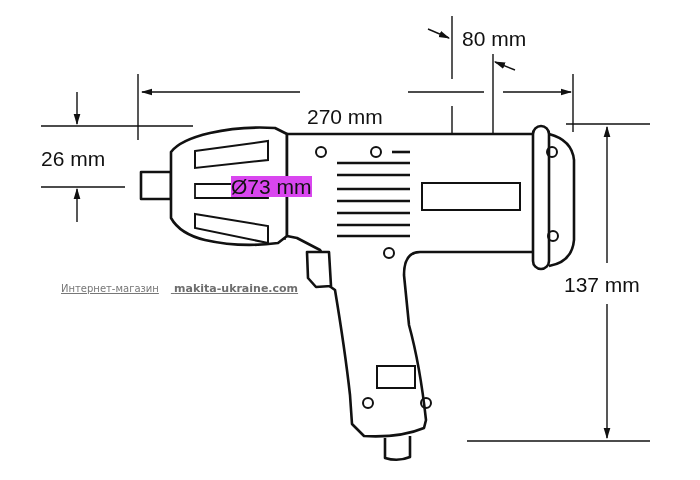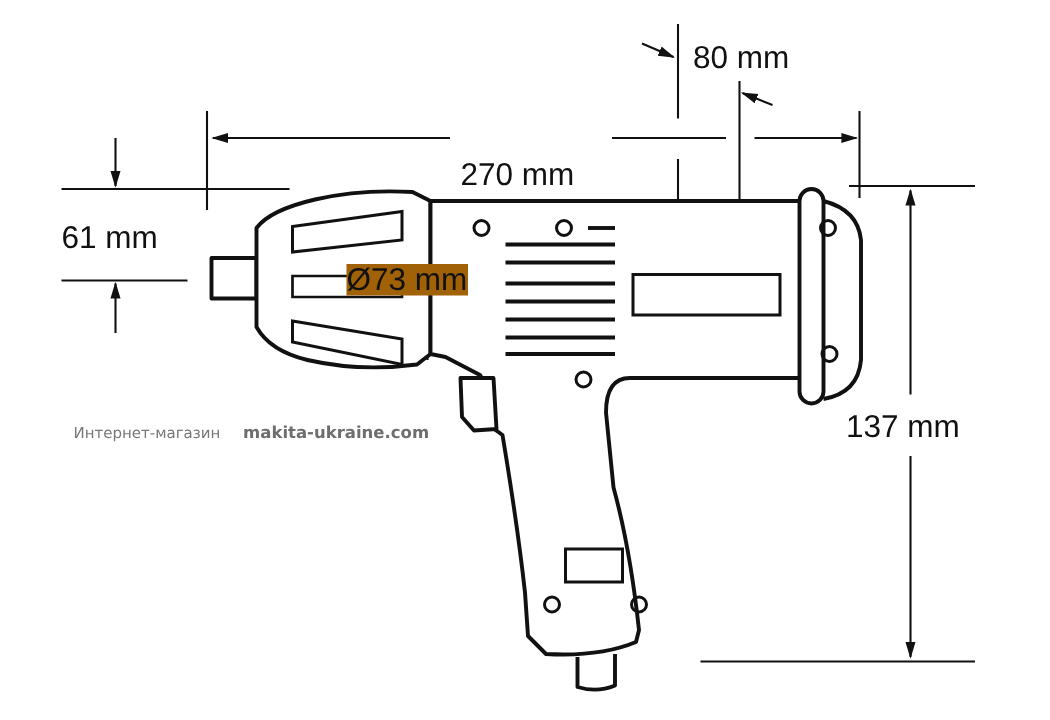--- a/index.html
+++ b/index.html
@@ -1,19 +1,19 @@
 <!DOCTYPE html>
 <html><head>
 <meta charset="utf-8">
 <style>
   html, body { margin: 0; padding: 0; background: #ffffff; }
   body { width: 700px; height: 480px; position: relative; overflow: hidden; font-family: "Liberation Sans", sans-serif; }
   svg.drawing { position: absolute; left: 0; top: 0; }
   .dim-label { position: absolute; color: #111; font-size: 21px; font-family: "Liberation Sans", sans-serif; white-space: nowrap; line-height: 1; background: transparent; text-align: right; }
-  .watermark { position: absolute; left: 49px; top: 282px; font-family: "DejaVu Sans", sans-serif; font-size: 10px; color: #777; white-space: nowrap; }
+  .watermark { position: absolute; left: 61px; top: 282px; font-family: "DejaVu Sans", sans-serif; font-size: 10px; color: #777; white-space: nowrap; text-decoration: underline; }
   .watermark .shop { margin-right: 12px; }
   .watermark .site { font-weight: bold; font-size: 11px; color: #6e6e6e; }
 </style>
 </head>
 <body>
 
 <svg class="drawing" width="700" height="480" viewBox="0 0 700 480" xmlns="http://www.w3.org/2000/svg">
   <defs>
     <marker id="arrow" viewBox="0 0 10 10" refX="9" refY="5" markerWidth="8" markerHeight="8" orient="auto-start-reverse">
       <path d="M0,2 L10,5 L0,8 z" fill="#111"></path>
@@ -88,21 +88,21 @@
     <circle cx="376" cy="152" r="5"></circle>
     <circle cx="389" cy="253" r="5"></circle>
     <circle cx="552" cy="152" r="5"></circle>
     <circle cx="553" cy="236" r="5"></circle>
     <circle cx="368" cy="403" r="5"></circle>
     <circle cx="426" cy="403" r="5"></circle>
   </g>
 </svg>
 
 <div class="dim-label" style="left:307px; top:82px;margin-top:24px;">270 mm</div>
-<div class="dim-label" style="left:41px; top:148px;">61 mm</div>
-<div class="dim-label" style="left:231px; top:176px; background:#a16207;">Ø73 mm</div>
+<div class="dim-label" style="left:41px; top:148px;">26 mm</div>
+<div class="dim-label" style="left:231px; top:176px; background:#d946ef;">Ø73 mm</div>
 <div class="dim-label" style="left:462px; top:28px;">80 mm</div>
 <div class="dim-label" style="left:564px; top:274px;">137 mm</div>
 
 <div class="watermark">
   <span class="shop">Интернет-магазин</span>
   <span class="site">makita-ukraine.com</span>
 </div>
 
 </body></html>

